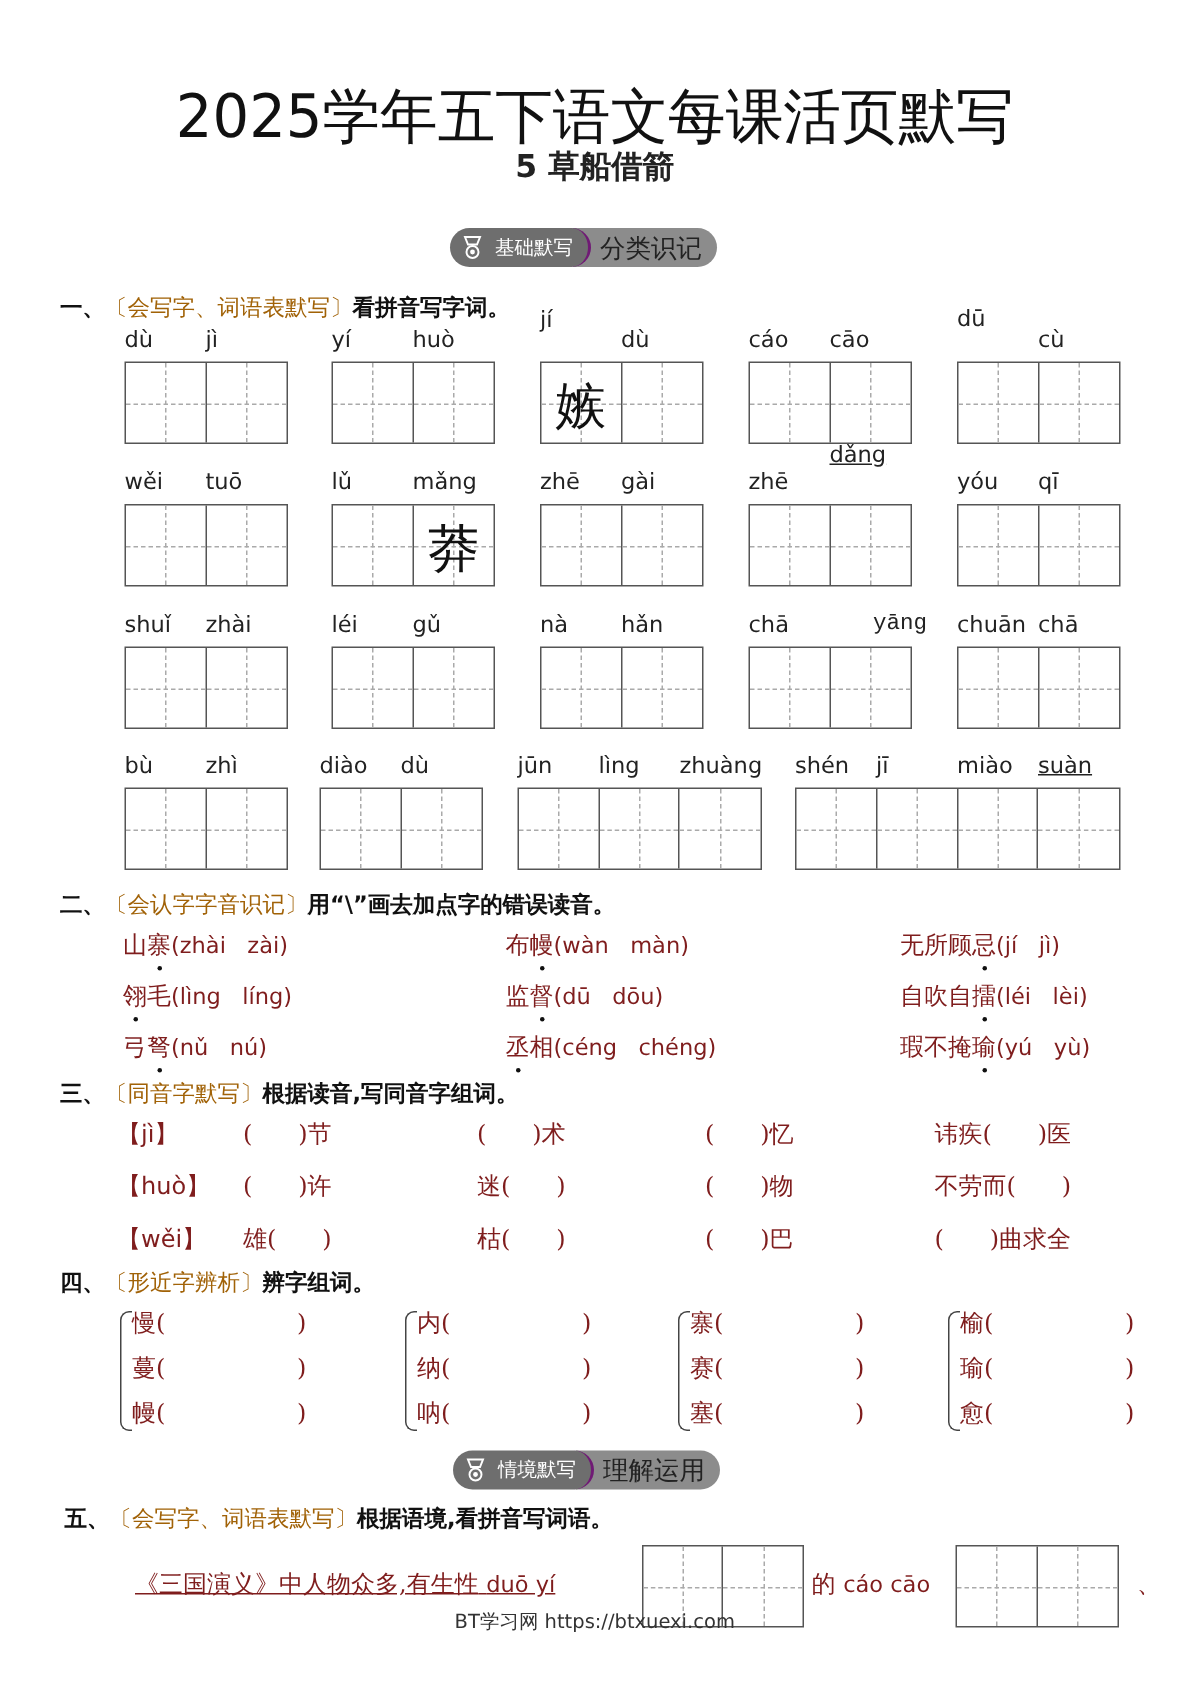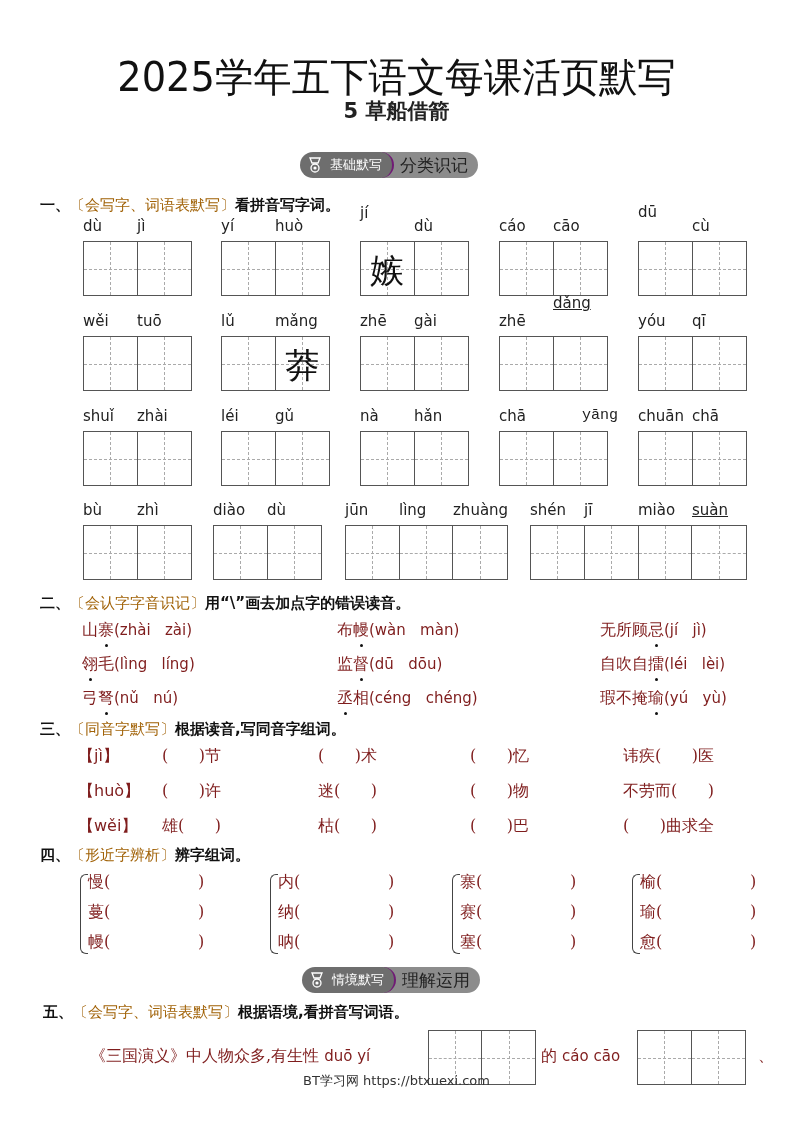--- a/index.html
+++ b/index.html
@@ -338,21 +338,21 @@
     <span>情境默写</span>
   </div>
   <div class="right">
       <span>理解运用</span>
     </div>
 </div>
 
 <div class="abs qhead" style="left:43px; top:1003px;">
   <span class="main">五、</span><span class="tag">〔会写字、词语表默写〕</span><span class="main">根据语境,看拼音写词语。</span>
 </div>
-<div class="item" style="left:90px; top:1046px; font-size:16px;">
+<div class="item" style="left:90px; top:1046px; font-size:16px;text-decoration:underline;">
   <span>《三国演义》中人物众多,有生性</span>
   <span class="py">duō yí</span>
 </div>
 <div class="grid" style="left:428px; top:1030px; width:108px;">
   <div class="cell"></div>
   <div class="cell"></div>
 </div>
 <div class="item" style="left:541px; top:1046px;">
   <span>的</span>
   <span class="py">cáo cāo</span>

